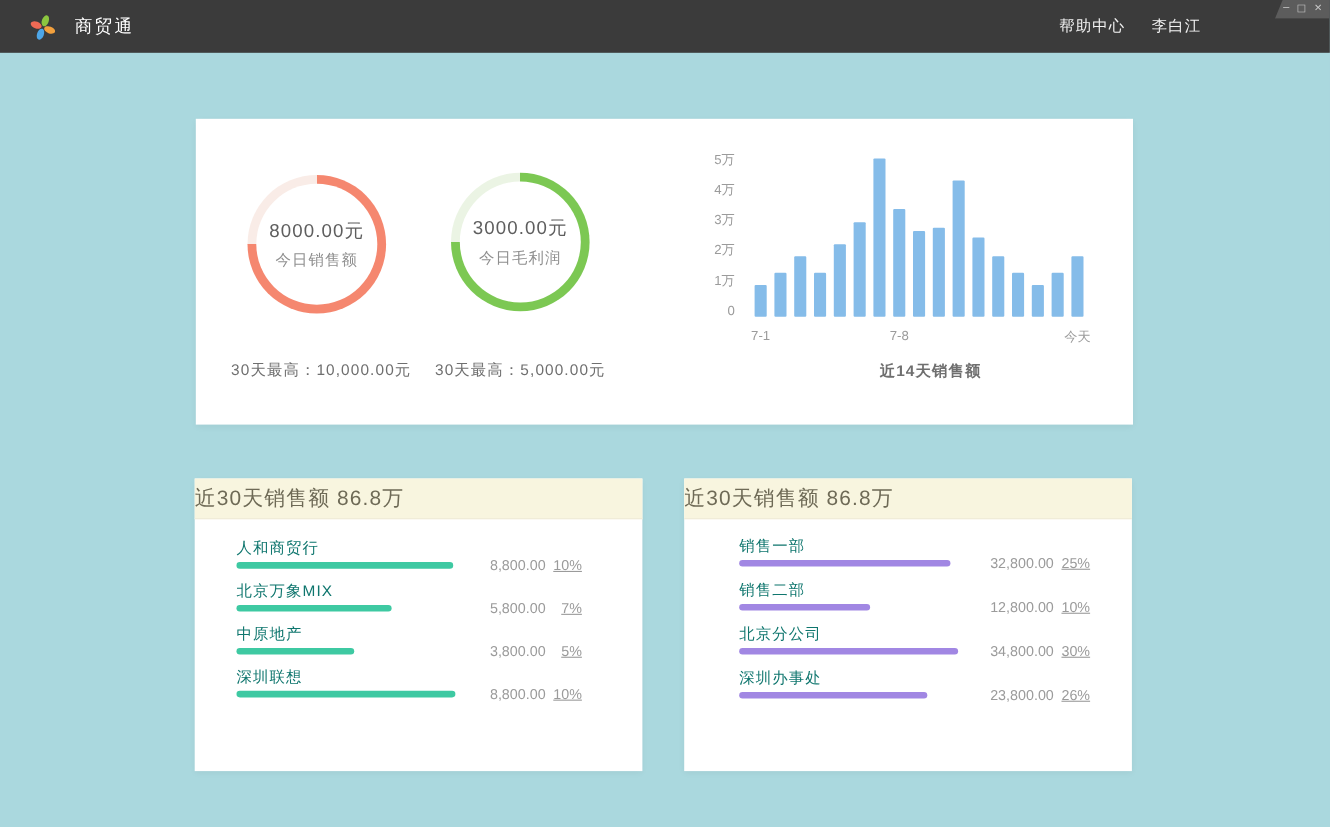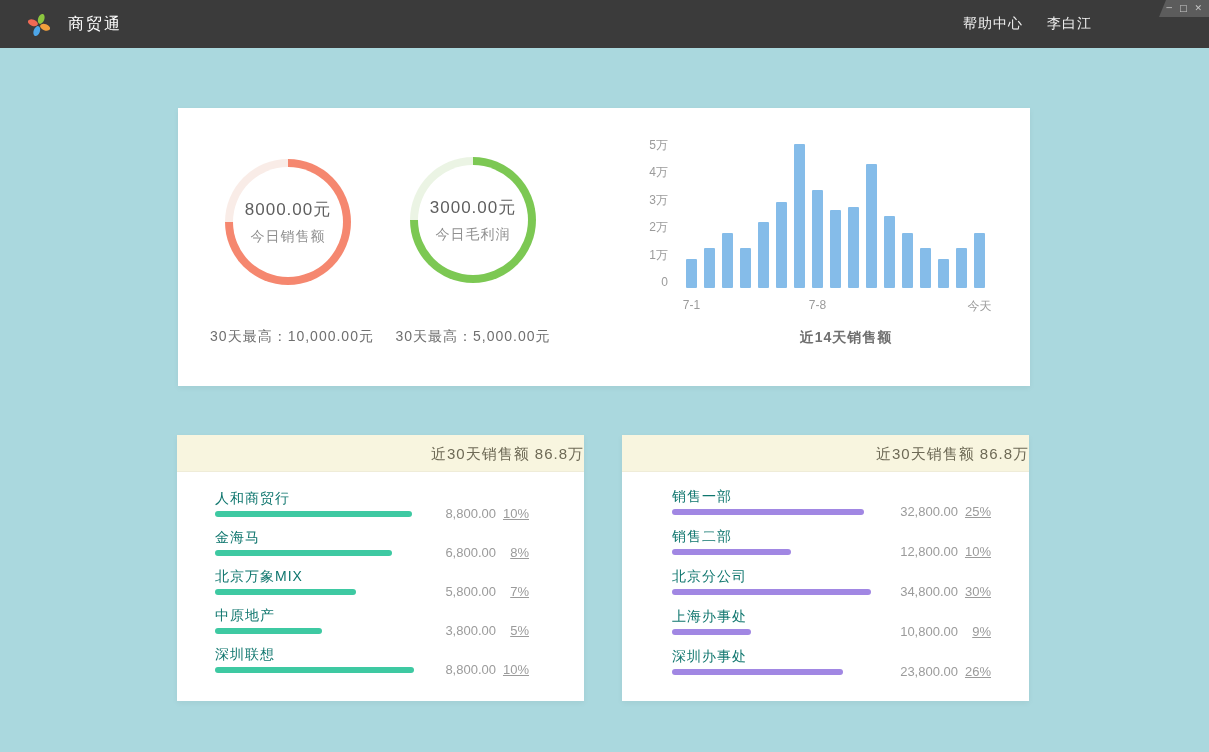--- a/index.html
+++ b/index.html
@@ -76,23 +76,23 @@
     position:absolute; top:190px; transform:translateX(-50%);
     font-size:12px; color:#9b9b9b; white-space:nowrap;
   }
   .chart-caption {
     position:absolute; left:668px; top:221px; transform:translateX(-50%);
     font-size:14px; color:#6f6f6f; letter-spacing:1px; white-space:nowrap;font-weight:bold;
   }
 
   
   .rank-header {
-    height:37px; line-height:37px; text-align:right;
+    height:37px; line-height:37px; text-align:left;
     background:#f8f5df; border-bottom:1px solid #efecd8;
-    font-size:15px; color:#6e6a56; letter-spacing:1px;
+    font-size:19px; color:#6e6a56; letter-spacing:1px;
   }
   .rank-card--customers  .rank-body { padding:17px 55px 0 38px; }
   .rank-card--departments .rank-body { padding:15px 38px 0 50px; }
   .rank-row { position:relative; }
   .rank-card--customers  .rank-row { margin-bottom:11px; }
   .rank-card--departments .rank-row { margin-bottom:12px; }
   .rank-name { font-size:14px; color:#0f766e; height:19px; line-height:19px; letter-spacing:1px; }
   .rank-bar { height:6px; border-radius:3px; margin-top:3px; }
   .rank-vals {
     position:absolute; right:0; bottom:-4px;
@@ -187,28 +187,20 @@
   <div class="rank-body" id="rank-customers">
       <div class="rank-row">
         <div class="rank-name">人和商贸行</div>
         <div class="rank-bar" style="width:197px;background:#3ec9a2"></div>
         <div class="rank-vals">
           <span class="rank-amount">8,800.00</span>
           <span class="rank-pct">10%</span>
         </div>
       </div>
       <div class="rank-row">
-        <div class="rank-name">金海马</div>
-        <div class="rank-bar" style="width:177px;background:#3ec9a2"></div>
-        <div class="rank-vals">
-          <span class="rank-amount">6,800.00</span>
-          <span class="rank-pct">8%</span>
-        </div>
-      </div>
-      <div class="rank-row">
         <div class="rank-name">北京万象MIX</div>
         <div class="rank-bar" style="width:141px;background:#3ec9a2"></div>
         <div class="rank-vals">
           <span class="rank-amount">5,800.00</span>
           <span class="rank-pct">7%</span>
         </div>
       </div>
       <div class="rank-row">
         <div class="rank-name">中原地产</div>
         <div class="rank-bar" style="width:107px;background:#3ec9a2"></div>
@@ -249,28 +241,20 @@
       </div>
       <div class="rank-row">
         <div class="rank-name">北京分公司</div>
         <div class="rank-bar" style="width:199px;background:#a187e3"></div>
         <div class="rank-vals">
           <span class="rank-amount">34,800.00</span>
           <span class="rank-pct">30%</span>
         </div>
       </div>
       <div class="rank-row">
-        <div class="rank-name">上海办事处</div>
-        <div class="rank-bar" style="width:79px;background:#a187e3"></div>
-        <div class="rank-vals">
-          <span class="rank-amount">10,800.00</span>
-          <span class="rank-pct">9%</span>
-        </div>
-      </div>
-      <div class="rank-row">
         <div class="rank-name">深圳办事处</div>
         <div class="rank-bar" style="width:171px;background:#a187e3"></div>
         <div class="rank-vals">
           <span class="rank-amount">23,800.00</span>
           <span class="rank-pct">26%</span>
         </div>
       </div>
     </div>
 </section>
 

